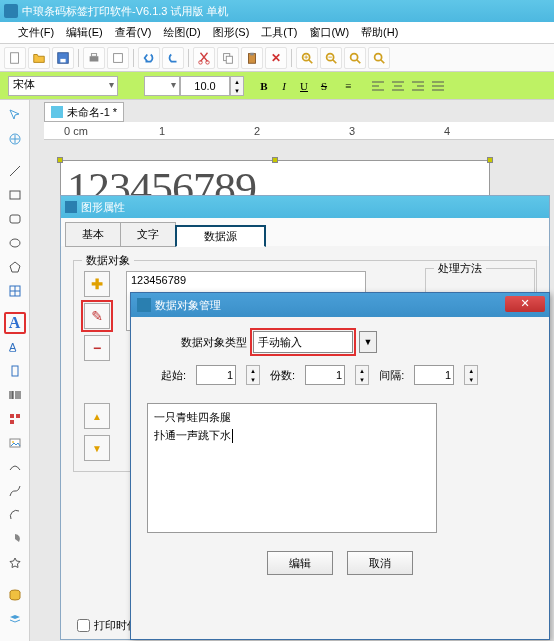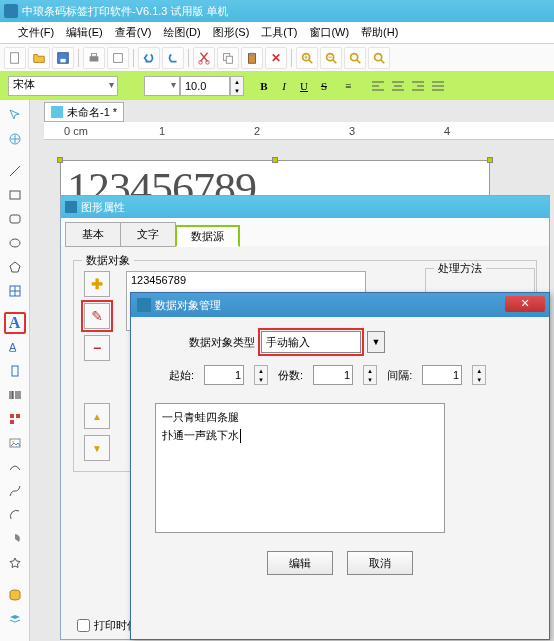--- a/index.html
+++ b/index.html
@@ -8,21 +8,21 @@
 .titlebar .icon{width:14px;height:14px;background:#2a7fb0;margin-right:4px;border-radius:2px}
 .menubar{background:#fff;height:22px;display:flex;align-items:center;padding:0 12px;border-bottom:1px solid #d0d0d0}
 .menubar span{padding:2px 6px;cursor:default}
 .toolbar{background:#fafafa;height:28px;display:flex;align-items:center;padding:0 4px;border-bottom:1px solid #d0d0d0;gap:2px}
 .tbtn{width:22px;height:22px;background:#fdfdfd;border:1px solid #e4e4e4;border-radius:2px;display:flex;align-items:center;justify-content:center;font-size:12px}
 .tbtn svg{width:14px;height:14px}
 .sep{width:1px;height:18px;background:#ccc;margin:0 2px}
 .fontbar{background:#bef264;height:28px;display:flex;align-items:center;padding:0 8px;gap:0;border-bottom:1px solid #d0d0d0}
 .fontname{width:110px;height:20px;border:1px solid #b0b0b0;background:#fff;padding:0 16px 0 4px;position:relative}
 .fontname:after{content:"▾";position:absolute;right:3px;top:2px;font-size:10px;color:#666}
-.fontsize{width:50px;height:20px;border:1px solid #b0b0b0;background:#fff;padding:0 4px;text-align:left}
+.fontsize{width:50px;height:20px;border:1px solid #b0b0b0;background:#fff;padding:0 4px;text-align:center}
 .spin{width:14px;height:20px;border:1px solid #b0b0b0;display:flex;flex-direction:column}
 .spin div{flex:1;font-size:7px;text-align:center;line-height:9px;background:#f4f4f4}
 .fmtbtn{width:20px;height:20px;display:flex;align-items:center;justify-content:center;font-family:serif}
 .workspace{position:absolute;top:100px;left:0;right:0;bottom:0;display:flex}
 .sidetools{width:30px;background:#fafafa;border-right:1px solid #d0d0d0;display:flex;flex-direction:column;align-items:center;padding-top:4px;gap:2px}
 .stool{width:22px;height:22px;display:flex;align-items:center;justify-content:center;border:1px solid transparent;border-radius:2px}
 .stool.hl{border:2px solid #e03030}
 .canvas-area{flex:1;background:#e8e8e8;position:relative;overflow:hidden}
 .doc-tab{background:#fff;border:1px solid #b0b0b0;height:20px;display:flex;align-items:center;padding:0 6px;margin:2px 0 0 14px;width:fit-content}
 .doc-tab .icon{width:12px;height:12px;background:#5fc6e8;margin-right:4px}
@@ -30,36 +30,36 @@
 .ruler span{position:absolute;bottom:2px}
 .canvas{margin:20px 0 0 30px;background:#fff;border:1px solid #999;width:430px;height:60px;position:relative}
 .handle{width:6px;height:6px;background:#c8c800;border:1px solid #888;position:absolute}
 .bigtext{font-family:serif;font-size:44px;color:#333;padding:2px 6px;letter-spacing:-1px;filter:blur(0.6px);opacity:0.85}
 .props-window{position:absolute;top:195px;left:60px;width:490px;height:445px;background:#f4f4f4;border:1px solid #8aa8c4}
 .props-title{background:linear-gradient(#5fc6e8,#4db8e0);height:22px;display:flex;align-items:center;padding:0 4px;color:#fff}
 .props-title .icon{width:12px;height:12px;background:#2a7fb0;margin-right:4px}
 .tabs{background:#fafafa;height:28px;display:flex;align-items:flex-end;padding:0 4px;position:relative}
 .tab{padding:4px 16px;border:1px solid #aaa;background:#f0f0f0;margin-right:-1px;position:relative;top:1px}
 .tab.active{background:#fff;border-bottom:1px solid #fff}
-.tabhl{border:2px solid #84cc16;padding:2px 14px}
+.tabhl{border:2px solid #0c4a6e;padding:2px 27px}
 .props-body{padding:10px 12px;position:relative;height:calc(100% - 50px)}
 .group{border:1px solid #c8c8c8;padding:10px;position:relative;margin-top:4px}
 .group-label{position:absolute;top:-8px;left:8px;background:#f4f4f4;padding:0 4px}
 .objlist{width:240px;height:60px;border:1px solid #aaa;background:#fff;padding:2px 4px;font-size:12px}
 .objbtns{display:flex;flex-direction:column;gap:6px;margin-right:8px}
 .objbtn{width:26px;height:26px;border:1px solid #aaa;background:#f8f8f8;display:flex;align-items:center;justify-content:center;font-size:14px}
 .objbtn.hl{outline:2px solid #e03030;outline-offset:1px}
 .proc{position:absolute;right:14px;top:18px;width:110px}
 .chk{display:flex;align-items:center;gap:4px;margin-top:8px}
 .chk input{width:13px;height:13px}
 .data-dialog{position:absolute;top:292px;left:130px;width:420px;height:348px;background:#f4f4f4;border:1px solid #3a6ea5;box-shadow:2px 2px 6px rgba(0,0,0,0.3)}
 .dlg-title{background:linear-gradient(#4a9fd8,#3a8fc8);height:24px;display:flex;align-items:center;padding:0 6px;color:#fff;font-size:12px;position:relative}
 .dlg-title .icon{width:14px;height:14px;background:#2a7fb0;margin-right:4px}
 .dlg-close{position:absolute;right:4px;top:3px;width:40px;height:16px;background:linear-gradient(#e05050,#c03030);border-radius:2px;color:#fff;text-align:center;font-size:11px;line-height:15px}
-.dlg-body{padding:14px 24px}
+.dlg-body{padding:14px 16px}
 .row{display:flex;align-items:center;gap:6px;margin-bottom:12px}
 .typelabel{margin-left:34px}
 .typebox{width:100px;height:22px;border:1px solid #888;background:#fff;padding:0 4px;display:flex;align-items:center}
 .typebox.hl{outline:2px solid #e03030;outline-offset:1px}
 .ddbtn{width:18px;height:22px;border:1px solid #888;background:#f0f0f0;display:flex;align-items:center;justify-content:center;font-size:9px}
 .numfield{width:40px;height:20px;border:1px solid #999;background:#fff;text-align:right;padding:0 2px}
 .textarea{width:290px;height:130px;border:1px solid #999;background:#fff;padding:4px 6px;font-size:12px;line-height:18px;resize:none;font-family:inherit}
 .dlg-btns{display:flex;justify-content:center;gap:14px;margin-top:18px}
 .btn{width:66px;height:24px;border:1px solid #888;background:linear-gradient(#fdfdfd,#e8e8e8);display:flex;align-items:center;justify-content:center}
 .cursor{display:inline-block;width:1px;height:14px;background:#000;vertical-align:middle;margin-left:1px}

